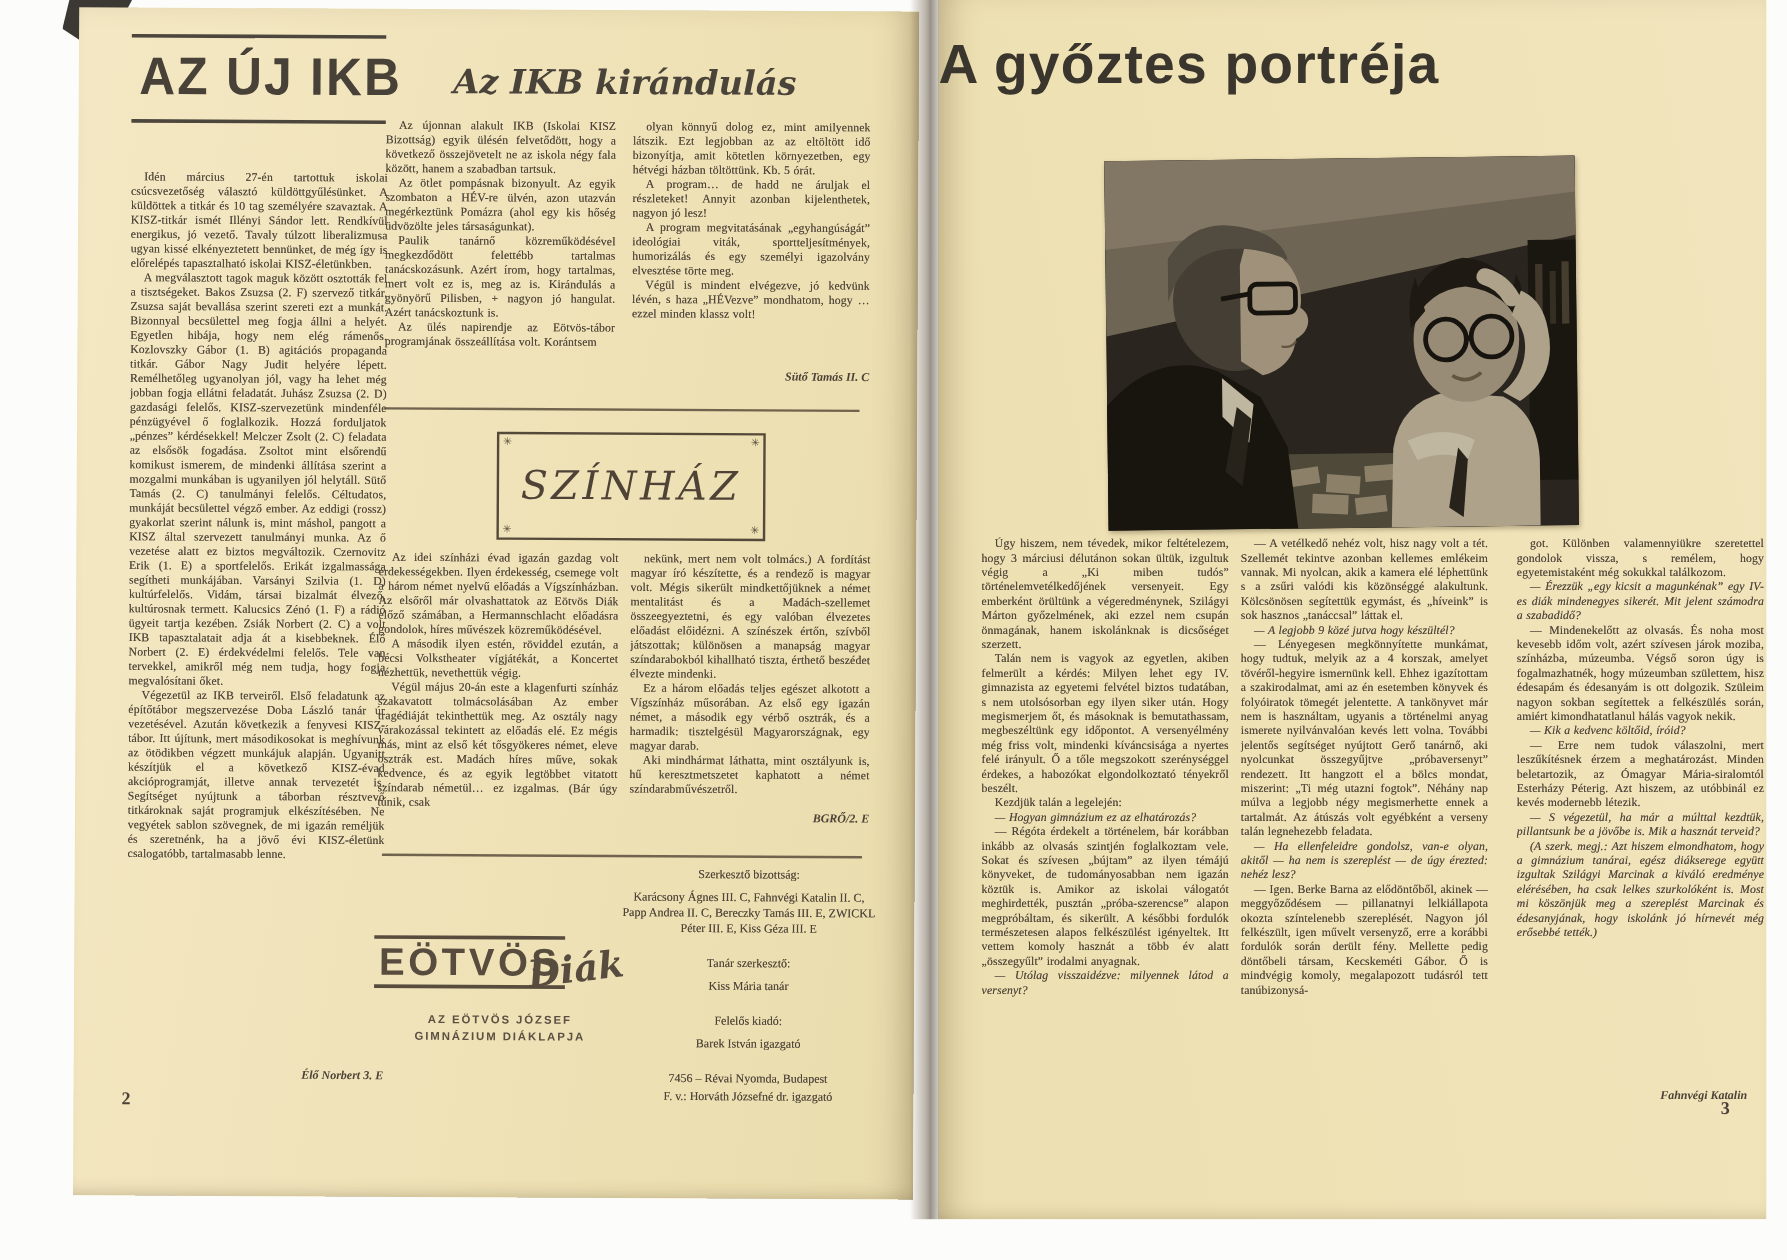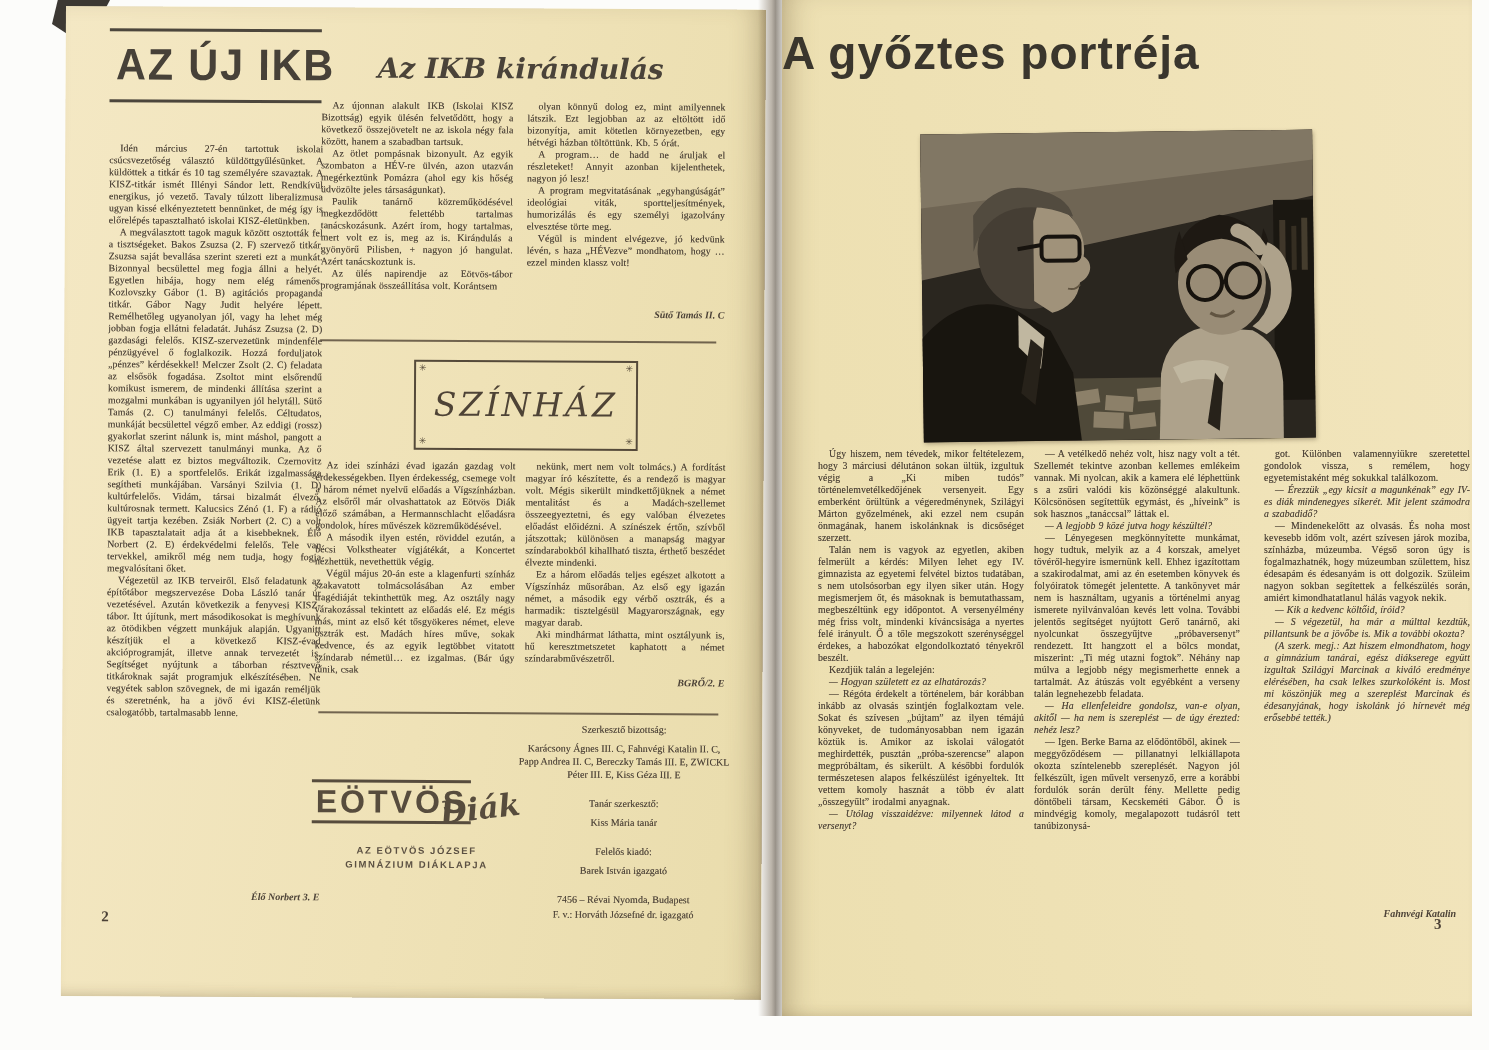--- a/index.html
+++ b/index.html
@@ -219,37 +219,38 @@
         <path d="M 338,118 Q 330,104 316,100" stroke="#c3b69d" stroke-width="14" fill="none" stroke-linecap="round"></path>
 
         <rect x="0" y="0" width="392" height="308" fill="#1c1711" opacity="0.12"></rect>
       </svg>
     </div>
 
     <div class="bodytext col-r1">
         <p>Úgy hiszem, nem tévedek, mikor feltételezem, hogy 3 márciusi délutánon sokan ültük, izgultuk végig a „Ki miben tudós” történelemvetélkedőjének versenyeit. Egy emberként örültünk a végeredménynek, Szilágyi Márton győzelmének, aki ezzel nem csupán önmagának, hanem iskolánknak is dicsőséget szerzett.</p>
         <p>Talán nem is vagyok az egyetlen, akiben felmerült a kérdés: Milyen lehet egy IV. gimnazista az egyetemi felvétel biztos tudatában, s nem utolsósorban egy ilyen siker után. Hogy megismerjem őt, és másoknak is bemutathassam, megbeszéltünk egy időpontot. A versenyélmény még friss volt, mindenki kíváncsisága a nyertes felé irányult. Ő a tőle megszokott szerénységgel érdekes, a habozókat elgondolkoztató tényekről beszélt.</p>
         <p>Kezdjük talán a legelején:</p>
-        <p class="it">— Hogyan született ez az elhatározás?</p>
+        <p class="it">— Hogyan gimnázium ez az elhatározás?</p>
         <p>— Régóta érdekelt a történelem, bár korábban inkább az olvasás szintjén foglalkoztam vele. Sokat és szívesen „bújtam” az ilyen témájú könyveket, de tudományosabban nem igazán köztük is. Amikor az iskolai válogatót meghirdették, pusztán „próba-szerencse” alapon megpróbáltam, és sikerült. A későbbi fordulók természetesen alapos felkészülést igényeltek. Itt vettem komoly hasznát a több év alatt „összegyűlt” irodalmi anyagnak.</p>
         <p class="it">— Utólag visszaidézve: milyennek látod a versenyt?</p>
       </div>
     <div class="bodytext col-r2">
         <p>— A vetélkedő nehéz volt, hisz nagy volt a tét. Szellemét tekintve azonban kellemes emlékeim vannak. Mi nyolcan, akik a kamera elé léphettünk s a zsűri valódi kis közönséggé alakultunk. Kölcsönösen segítettük egymást, és „híveink” is sok hasznos „tanáccsal” láttak el.</p>
         <p class="it">— A legjobb 9 közé jutva hogy készültél?</p>
         <p>— Lényegesen megkönnyítette munkámat, hogy tudtuk, melyik az a 4 korszak, amelyet tövéről-hegyire ismernünk kell. Ehhez igazítottam a szakirodalmat, ami az én esetemben könyvek és folyóiratok tömegét jelentette. A tankönyvet már nem is használtam, ugyanis a történelmi anyag ismerete nyilvánvalóan kevés lett volna. További jelentős segítséget nyújtott Gerő tanárnő, aki nyolcunkat összegyűjtve „próbaversenyt” rendezett. Itt hangzott el a bölcs mondat, miszerint: „Ti még utazni fogtok”. Néhány nap múlva a legjobb négy megismerhette ennek a tartalmát. Az átúszás volt egyébként a verseny talán legnehezebb feladata.</p>
         <p class="it">— Ha ellenfeleidre gondolsz, van-e olyan, akitől — ha nem is szereplést — de úgy érezted: nehéz lesz?</p>
         <p>— Igen. Berke Barna az elődöntőből, akinek — meggyőződésem — pillanatnyi lelkiállapota okozta színtelenebb szereplését. Nagyon jól felkészült, igen művelt versenyző, erre a korábbi fordulók során derült fény. Mellette pedig döntőbeli társam, Kecskeméti Gábor. Ő is mindvégig komoly, megalapozott tudásról tett tanúbizonysá-</p>
       </div>
     <div class="bodytext col-r3">
         <p>got. Különben valamennyiükre szeretettel gondolok vissza, s remélem, hogy egyetemistaként még sokukkal találkozom.</p>
         <p class="it">— Érezzük „egy kicsit a magunkénak” egy IV-es diák mindenegyes sikerét. Mit jelent számodra a szabadidő?</p>
         <p>— Mindenekelőtt az olvasás. És noha most kevesebb időm volt, azért szívesen járok moziba, színházba, múzeumba. Végső soron úgy is fogalmazhatnék, hogy múzeumban születtem, hisz édesapám és édesanyám is ott dolgozik. Szüleim nagyon sokban segítettek a felkészülés során, amiért kimondhatatlanul hálás vagyok nekik.</p>
         <p class="it">— Kik a kedvenc költőid, íróid?</p>
-        <p class="it">— S végezetül, ha már a múlttal kezdtük, pillantsunk be a jövőbe is. Mik a további okozta?</p>
+        <p>— Erre nem tudok válaszolni, mert leszűkítésnek érzem a meghatározást. Minden beletartozik, az Ómagyar Mária-siralomtól Esterházy Péterig. Azt hiszem, az utóbbinál ez kevés modernebb létezik.</p>
+        <p class="it">— S végezetül, ha már a múlttal kezdtük, pillantsunk be a jövőbe is. Mik a hasznát terveid?</p>
         <p class="it">(A szerk. megj.: Azt hiszem elmondhatom, hogy a gimnázium tanárai, egész diákserege együtt izgultak Szilágyi Marcinak a kiváló eredménye elérésében, ha csak lelkes szurkolóként is. Most mi köszönjük meg a szereplést Marcinak és édesanyjának, hogy iskolánk jó hírnevét még erősebbé tették.)</p>
       </div>
 
     <div class="sig sig-r">Fahnvégi Katalin</div>
 
     <div class="pageno pageno-r">3</div>
   </div>
 </div>
 
 </body></html>

